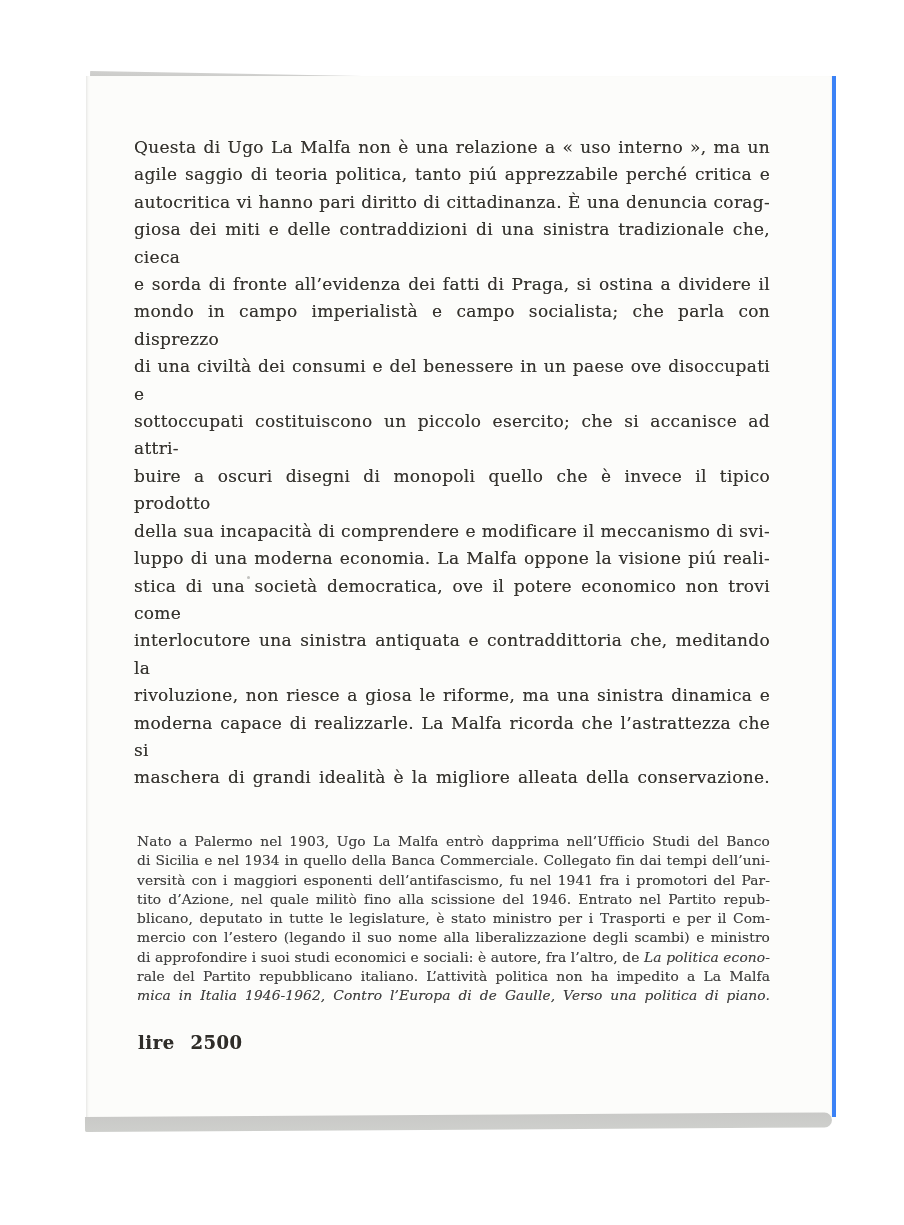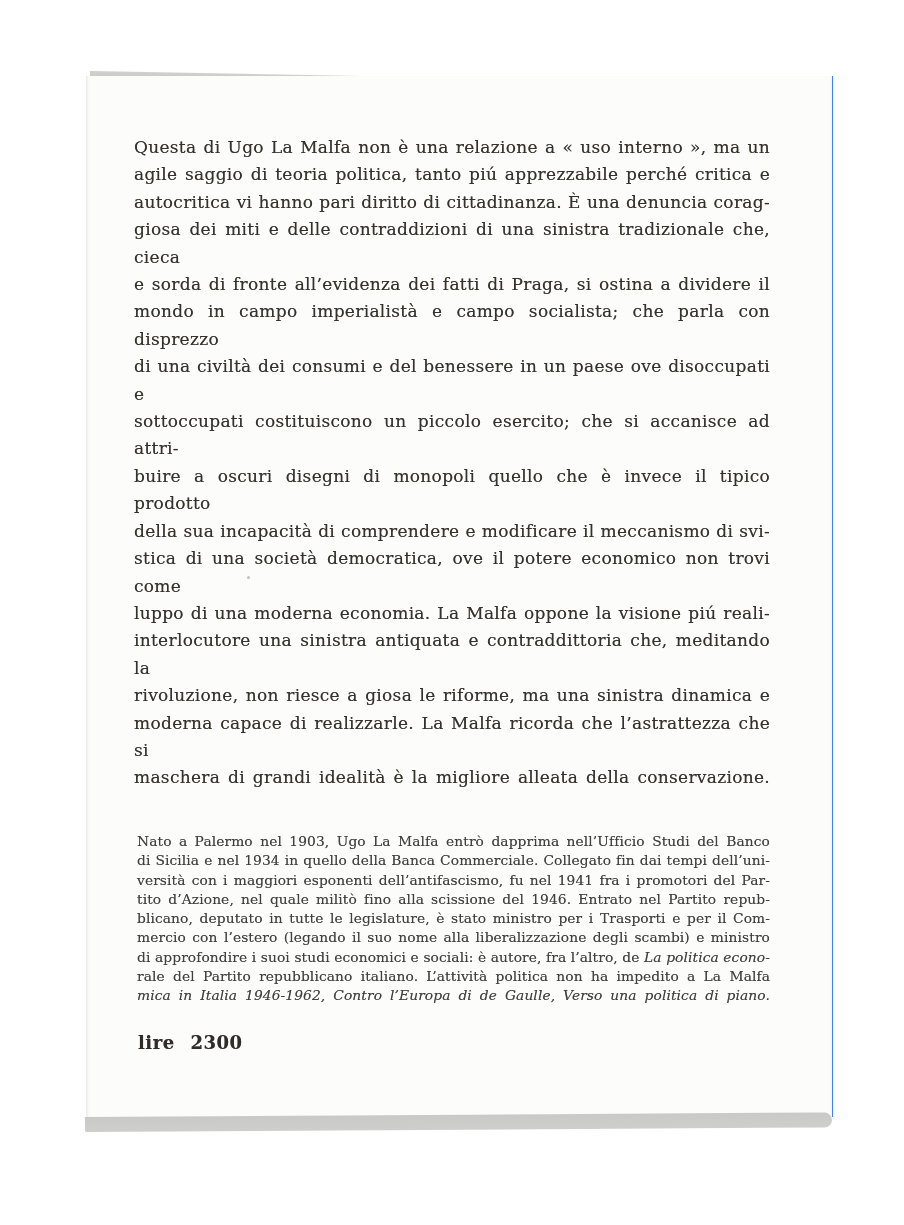--- a/index.html
+++ b/index.html
@@ -8,21 +8,21 @@
     background:#ffffff;
     position:relative;
     overflow:hidden;
     font-family:"DejaVu Serif", serif;
   }
   .canvas{position:absolute;inset:0;}
   
   .page{
     position:absolute;left:86px;top:76px;width:746px;height:1041px;
     background:#fcfcfa;
-    border-right:1px solid #3b82f6;
+    border-right:4px solid #3b82f6;
     box-shadow:inset 3px 0 3px -2px rgba(0,0,0,.10), inset -2px 0 2px -1px rgba(0,0,0,.04);
   }
   
   .top-edge{
     position:absolute;left:90px;top:71px;width:742px;height:13px;
     background:linear-gradient(#d0d0ce,#c3c3c1);
     transform:rotate(1.05deg);transform-origin:0 50%;
     border-radius:1px 10px 14px 2px;
   }
   
@@ -70,41 +70,41 @@
         <div class="line"><span>Questa di Ugo La Malfa non è una relazione a « uso interno », ma un</span></div>
         <div class="line"><span>agile saggio di teoria politica, tanto piú apprezzabile perché critica e</span></div>
         <div class="line"><span>autocritica vi hanno pari diritto di cittadinanza. È una denuncia corag-</span></div>
         <div class="line"><span>giosa dei miti e delle contraddizioni di una sinistra tradizionale che, cieca</span></div>
         <div class="line"><span>e sorda di fronte all’evidenza dei fatti di Praga, si ostina a dividere il</span></div>
         <div class="line"><span>mondo in campo imperialistà e campo socialista; che parla con disprezzo</span></div>
         <div class="line"><span>di una civiltà dei consumi e del benessere in un paese ove disoccupati e</span></div>
         <div class="line"><span>sottoccupati costituiscono un piccolo esercito; che si accanisce ad attri-</span></div>
         <div class="line"><span>buire a oscuri disegni di monopoli quello che è invece il tipico prodotto</span></div>
         <div class="line"><span>della sua incapacità di comprendere e modificare il meccanismo di svi-</span></div>
+        <div class="line"><span>luppo di una moderna economia. La Malfa oppone la visione piú reali-</span></div>
         <div class="line"><span>stica di una società democratica, ove il potere economico non trovi come</span></div>
-        <div class="line"><span>luppo di una moderna economia. La Malfa oppone la visione piú reali-</span></div>
         <div class="line"><span>interlocutore una sinistra antiquata e contraddittoria che, meditando la</span></div>
         <div class="line"><span>rivoluzione, non riesce a giosa le riforme, ma una sinistra dinamica e</span></div>
         <div class="line"><span>moderna capace di realizzarle. La Malfa ricorda che l’astrattezza che si</span></div>
         <div class="line"><span>maschera di grandi idealità è la migliore alleata della conservazione.</span></div>
       </div>
 
     <div class="speck"></div>
 
     <div class="para bio">
         <div class="line"><span>Nato a Palermo nel 1903, Ugo La Malfa entrò dapprima nell’Ufficio Studi del Banco</span></div>
         <div class="line"><span>di Sicilia e nel 1934 in quello della Banca Commerciale. Collegato fin dai tempi dell’uni-</span></div>
         <div class="line"><span>versità con i maggiori esponenti dell’antifascismo, fu nel 1941 fra i promotori del Par-</span></div>
         <div class="line"><span>tito d’Azione, nel quale militò fino alla scissione del 1946. Entrato nel Partito repub-</span></div>
         <div class="line"><span>blicano, deputato in tutte le legislature, è stato ministro per i Trasporti e per il Com-</span></div>
         <div class="line"><span>mercio con l’estero (legando il suo nome alla liberalizzazione degli scambi) e ministro</span></div>
         <div class="line"><span>di approfondire i suoi studi economici e sociali: è autore, fra l’altro, de </span><span class="it">La politica econo-</span></div>
         <div class="line"><span>rale del Partito repubblicano italiano. L’attività politica non ha impedito a La Malfa</span></div>
         <div class="line"><span class="it">mica in Italia 1946-1962, Contro l’Europa di de Gaulle, Verso una politica di piano.</span></div>
       </div>
 
-    <div class="price">lire 2300</div>
+    <div class="price">lire 2500</div>
 
   </div>
 
   <div class="bottom-edge"></div>
 
 </div>
 
 </body></html>

